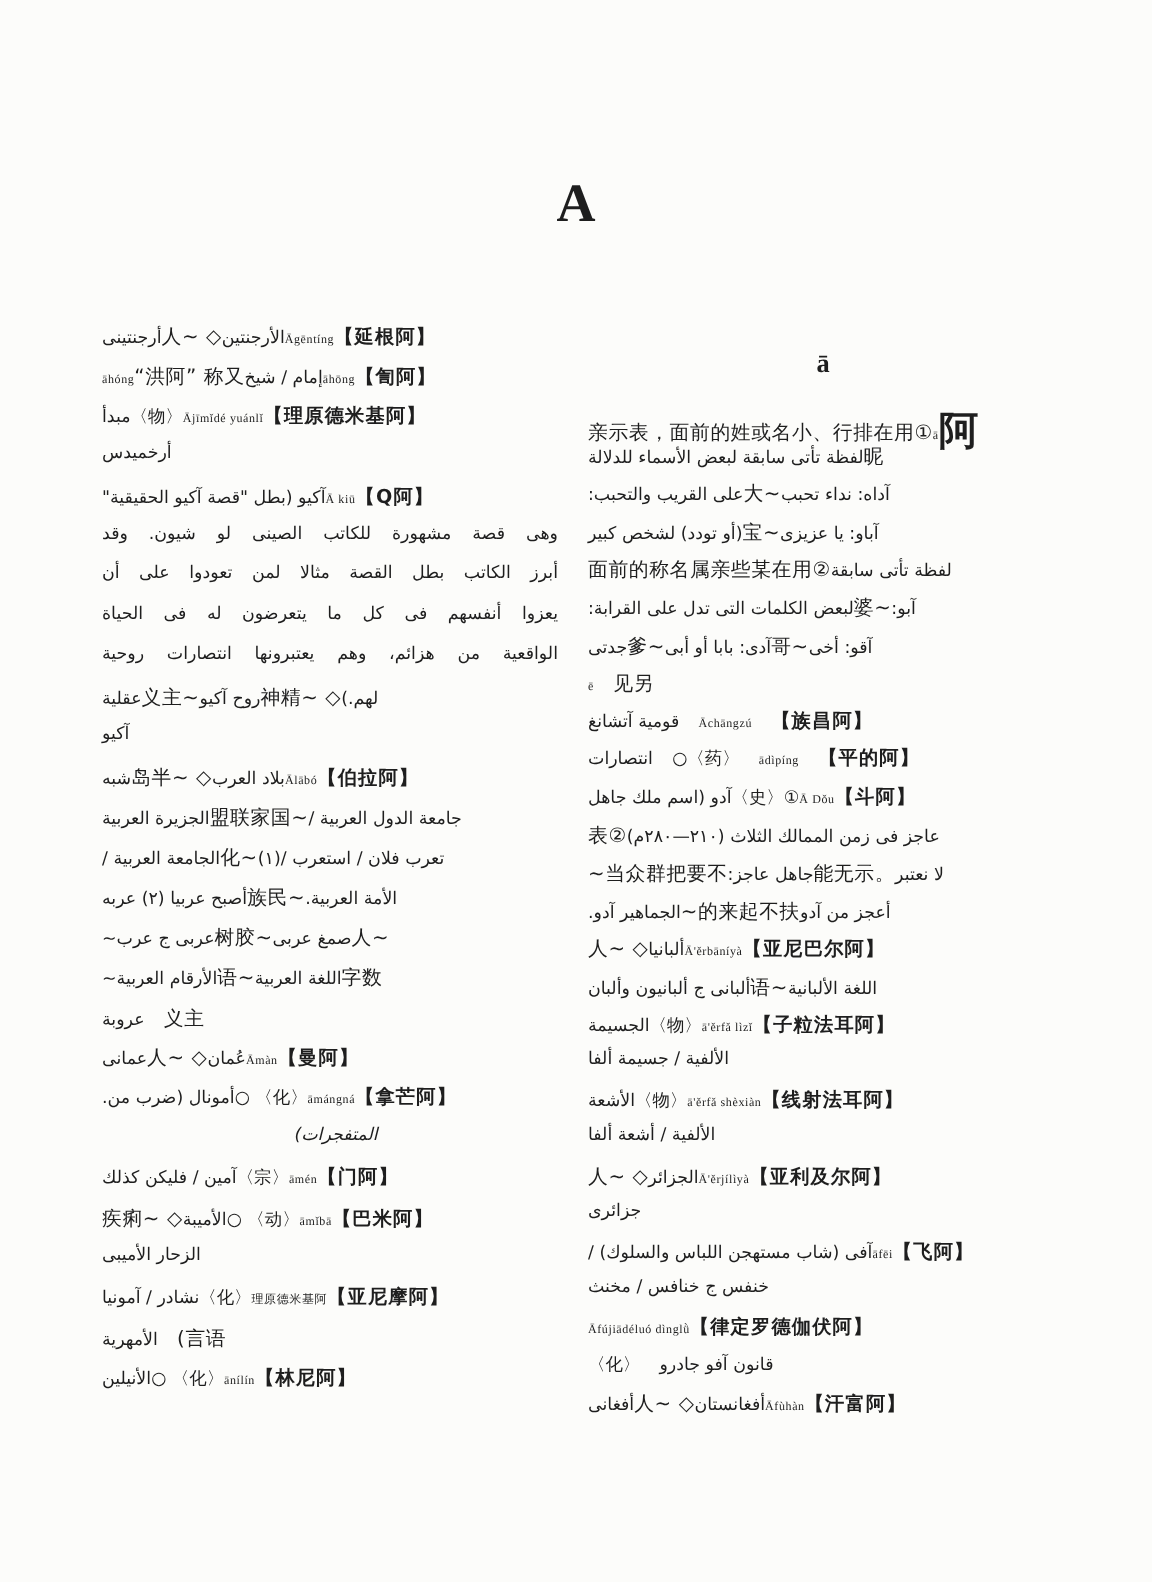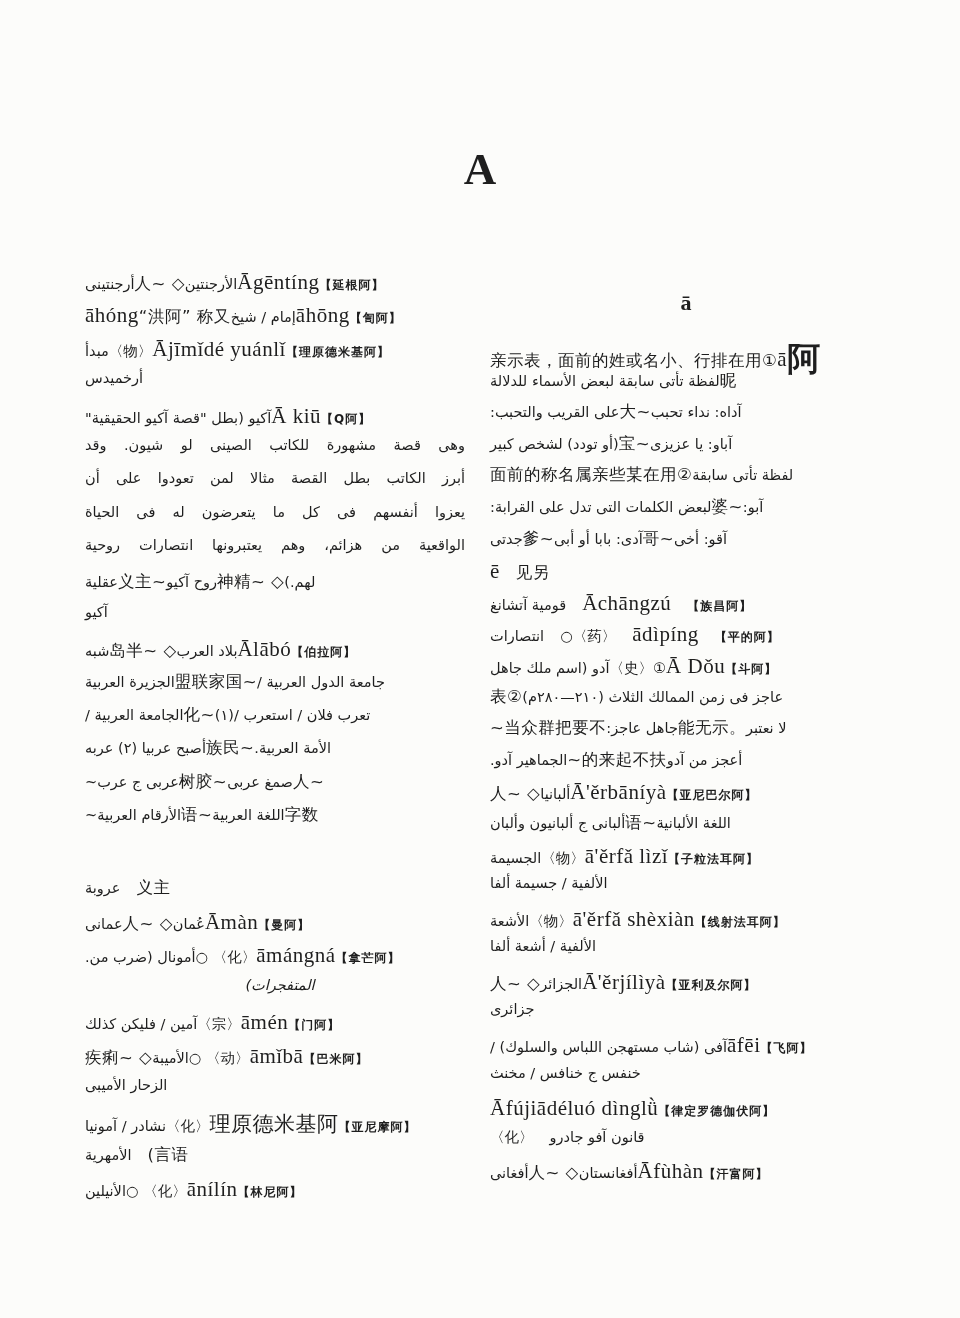--- a/index.html
+++ b/index.html
@@ -16,22 +16,22 @@
   .col-left .line{height:33.4px;}
   .col-right .line{height:31.6px;}
   .al-r{justify-content:flex-start;gap:16px;}
   .al-l{justify-content:center;gap:16px;font-style:italic;}
   .al-s{}
   .al-s .seg{flex:1;display:block;text-align:justify;text-align-last:justify;}
   .seg{white-space:nowrap;}
   .seg-ar{font-family:"DejaVu Sans",sans-serif;font-size:14.5px;direction:rtl;unicode-bidi:isolate;}
   .al-s .seg-ar{white-space:normal;}
   .seg-cjk{font-family:"DejaVu Sans","Liberation Sans",sans-serif;font-size:16.5px;letter-spacing:0.5px;}
-  .seg-hw{font-family:"DejaVu Sans","Liberation Sans",sans-serif;font-size:12px;font-weight:600;letter-spacing:1px;}
-  .seg-lat{font-family:"Liberation Serif","DejaVu Serif",serif;font-size:21px;letter-spacing:0.5px;}
+  .seg-hw{font-family:"DejaVu Sans","Liberation Sans",sans-serif;font-size:16px;font-weight:600;letter-spacing:1px;}
+  .seg-lat{font-family:"Liberation Serif","DejaVu Serif",serif;font-size:10px;letter-spacing:0.5px;}
   .seg-sym{font-family:"DejaVu Sans",sans-serif;font-size:14.5px;}
   .seg-big{font-size:33px;font-weight:600;line-height:1;position:relative;top:4px;}
 </style>
 </head>
 <body>
 
 <div class="page">
   <div class="letter">A</div>
   <div class="col col-left" id="col-left">
       <div class="line al-j">
@@ -114,21 +114,21 @@
         <span class="seg seg-ar" dir="rtl">صمغ عربى</span>
         <span class="seg seg-cjk">人~</span>
       </div>
       <div class="line al-j">
         <span class="seg seg-sym">~</span>
         <span class="seg seg-ar" dir="rtl">الأرقام العربية</span>
         <span class="seg seg-cjk">语~</span>
         <span class="seg seg-ar" dir="rtl">اللغة العربية</span>
         <span class="seg seg-cjk">字数</span>
       </div>
-      <div class="line al-r" style="padding-right: 8px; margin-top: 39px;">
+      <div class="line al-r" style="padding-right: 8px;">
         <span class="seg seg-ar" dir="rtl">عروبة</span>
         <span class="seg seg-cjk">义主</span>
       </div>
       <div class="line al-j">
         <span class="seg seg-ar" dir="rtl">عمانى</span>
         <span class="seg seg-cjk">人~ ◇</span>
         <span class="seg seg-ar" dir="rtl">عُمان</span>
         <span class="seg seg-lat">Āmàn</span>
         <span class="seg seg-hw">【曼阿】</span>
       </div>

